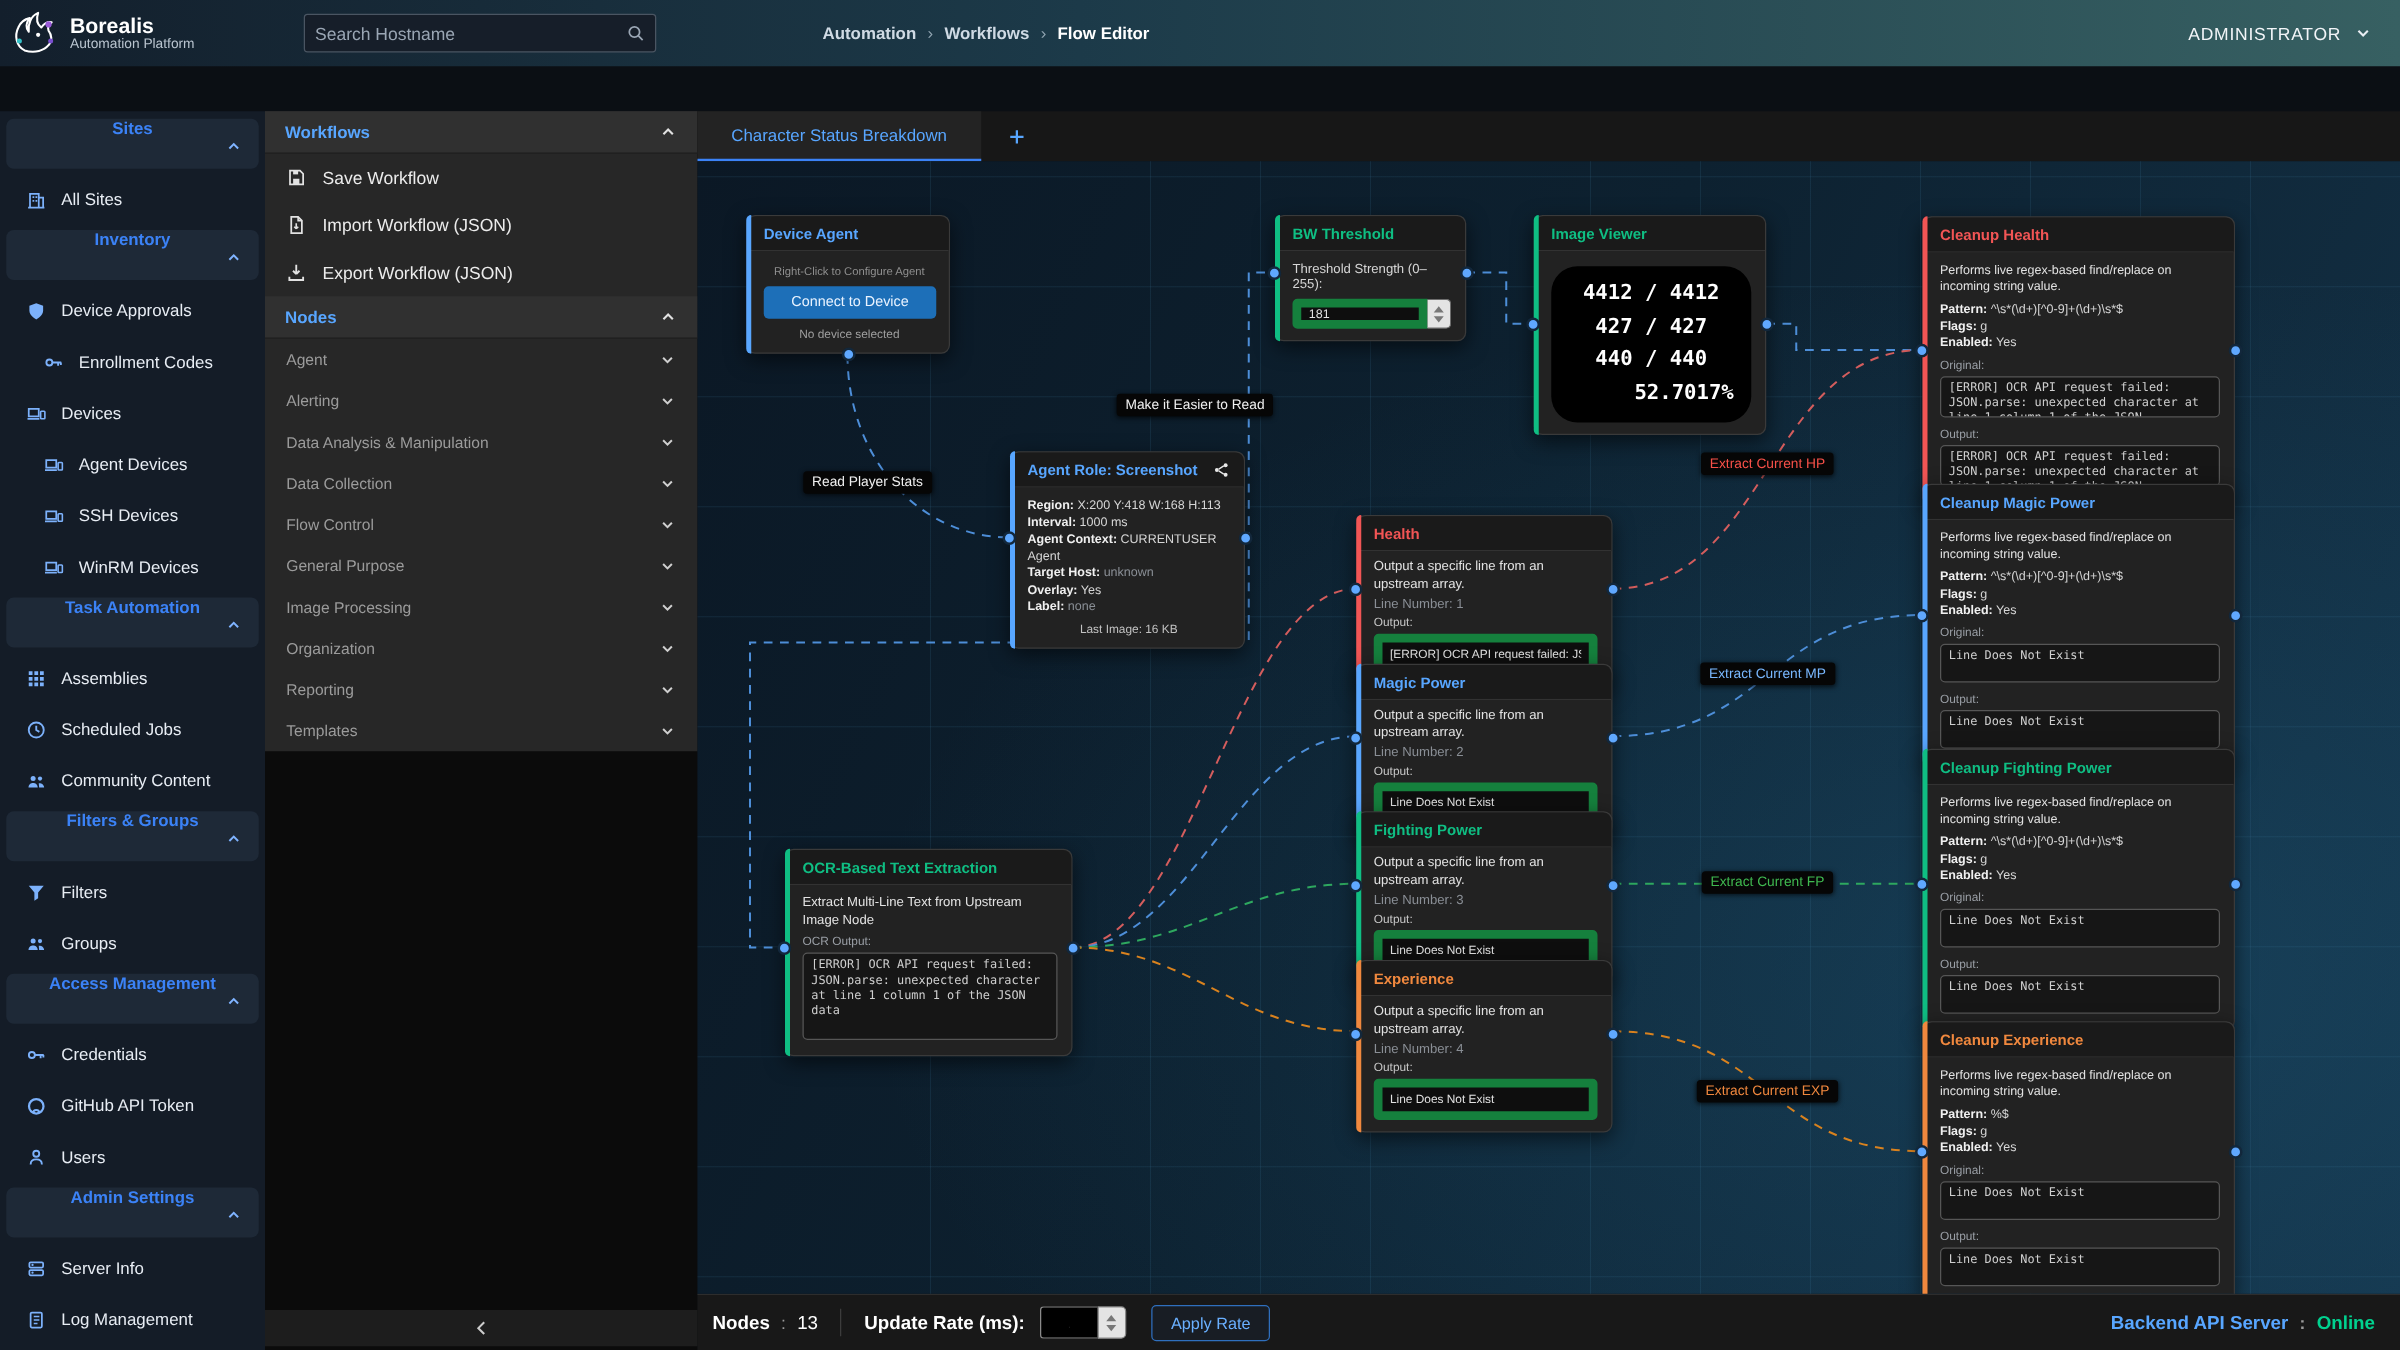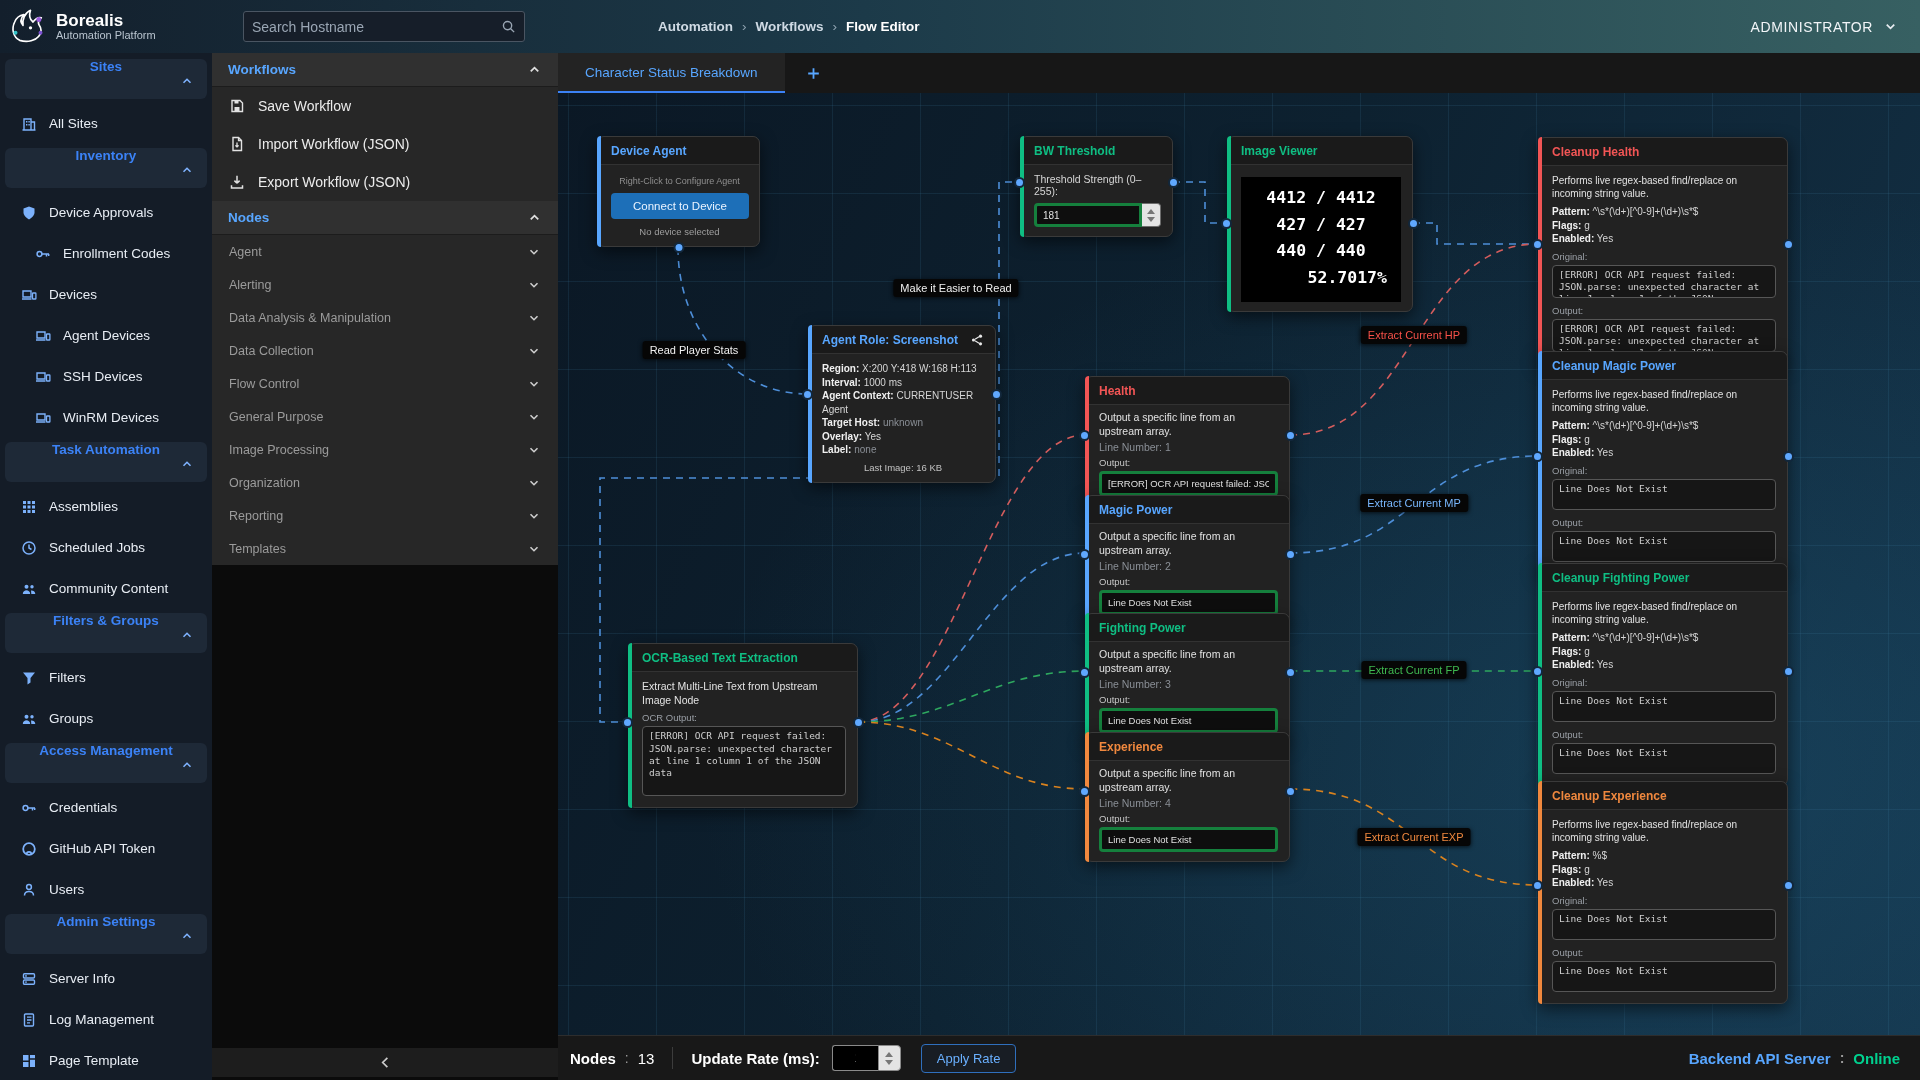--- a/index.html
+++ b/index.html
@@ -1,18 +1,18 @@
 <!DOCTYPE html>
 <html><head>
 <meta charset="utf-8">
 <style>
   * { margin:0; padding:0; box-sizing:border-box; }
   html,body { width:1920px; height:1080px; overflow:hidden; background:#0b0f14;
     font-family:"Liberation Sans", sans-serif; }
-  .app { width:1920px; height:1080px; display:flex; flex-direction:column; }
+  .app { width:1920px; height:1080px; display:flex; flex-direction:column;gap:36px; }
 
   
   .topbar { height:53px; flex:0 0 53px; display:flex; align-items:center;
     background:linear-gradient(90deg,#131f2c 0%,#1c3a49 45%,#376062 100%); }
   .brand { width:212px; display:flex; align-items:center; gap:8px; padding-left:8px; }
   .brand-name { color:#fff; font-weight:bold; font-size:17px; line-height:1.05; }
   .brand-sub { color:#b9c4cf; font-size:11px; }
   .search-wrap { margin-left:31px; width:282px; height:31px; background:#161e29;
     border:1px solid #4a5562; border-radius:3px; display:flex; align-items:center; padding:0 8px; }
   .search-wrap input { flex:1; background:transparent; border:none; outline:none;
@@ -80,21 +80,21 @@
   .node::before { content:""; position:absolute; left:-1px; top:-1px; bottom:-1px; width:4px;
     background:var(--ac); border-radius:7px 0 0 7px; }
   .node-h { background:#1a1a1a; border-bottom:1px solid #323232; padding:7px 11px 6px 13px;
     font-weight:bold; font-size:12px; color:var(--ac); border-radius:7px 7px 0 0;
     display:flex; align-items:center; }
   .node-b { padding:8px 11px 9px 13px; }
   .handle { position:absolute; width:11px; height:11px; border-radius:50%; background:#5fa8ff;
     border:2px solid #12273b; }
   .h-l { left:-7px; } .h-r { right:-7px; }
 
-  .tin { display:block; width:100%; background:#0e0e0e; border:3px solid #15803d; border-radius:4px;
+  .tin { display:block; width:100%; background:#0e0e0e; border:7px solid #15803d; border-radius:4px;
     color:#e0e0e0; padding:4px 6px; font-size:10px; font-family:inherit; outline:none; }
   .tarea { position:relative; width:100%; background:#161616; border:1px solid #565656; border-radius:4px;
     color:#cfcfcf; padding:3px 6px; font-size:9.5px; line-height:1.3; overflow:hidden; }
   .muted { color:#8a8f96; } .lab { color:#9a9fa6; font-size:9.5px; margin:5px 0 3px; }
   .kv { line-height:1.35; } .kv b { color:#f0f0f0; }
   .desc { color:#e2e2e2; line-height:1.3; margin-bottom:5px; }
 
   .num-row { display:flex; }
   .num-row .tin { border-radius:4px 0 0 4px; }
   .spin { width:23px; background:#e4e4e4; border:1px solid #6d6d6d; border-left:none;
@@ -106,21 +106,21 @@
     padding:3px 7px; border-radius:3px; font-size:11px; color:#f0f0f0; white-space:nowrap;
     box-shadow:0 1px 4px rgba(0,0,0,0.7); }
   .el-red { color:#f85149; } .el-blue { color:#79b8ff; } .el-green { color:#3fb950;text-align:right; } .el-orange { color:#f0883e; }
 
   
   .da-hint { text-align:center; color:#8f8f8f; font-size:9px; margin:3px 0 7px; }
   .da-btn { display:block; width:138px; margin:0 auto; background:#1d6fb8; color:#e9f3ff;
     text-align:center; padding:7px 0; border-radius:4px; font-size:11.5px; }
   .da-status { text-align:center; color:#9f9f9f; font-size:9.5px; margin-top:7px; }
   .iv-box { margin-top:4px; background:#000; padding:8px 10px 10px;
-    font-family:"DejaVu Sans Mono", monospace; font-weight:bold; color:#fff; font-size:16.5px; }
+    font-family:"DejaVu Sans Mono", monospace; font-weight:bold; color:#fff; font-size:16.5px;border-radius:21px; }
   .iv-box div { text-align:center; line-height:1.62; }
   .iv-box div:last-child { text-align:right; padding-right:4px; }
   .ss-footer { text-align:center; color:#c2c2c2; font-size:9.5px; margin-top:5px; }
   .ss-share { margin-left:auto; color:#e8e8e8; }
 
   
   .statusbar { height:45px; flex:0 0 45px; background:#181818; border-top:1px solid #2d2d2d;
     display:flex; align-items:center; color:#fff; }
   .sb-strong { font-weight:bold; font-size:15px; }
   .sb-colon { color:#9a9a9a; margin:0 9px; font-size:14px; }

